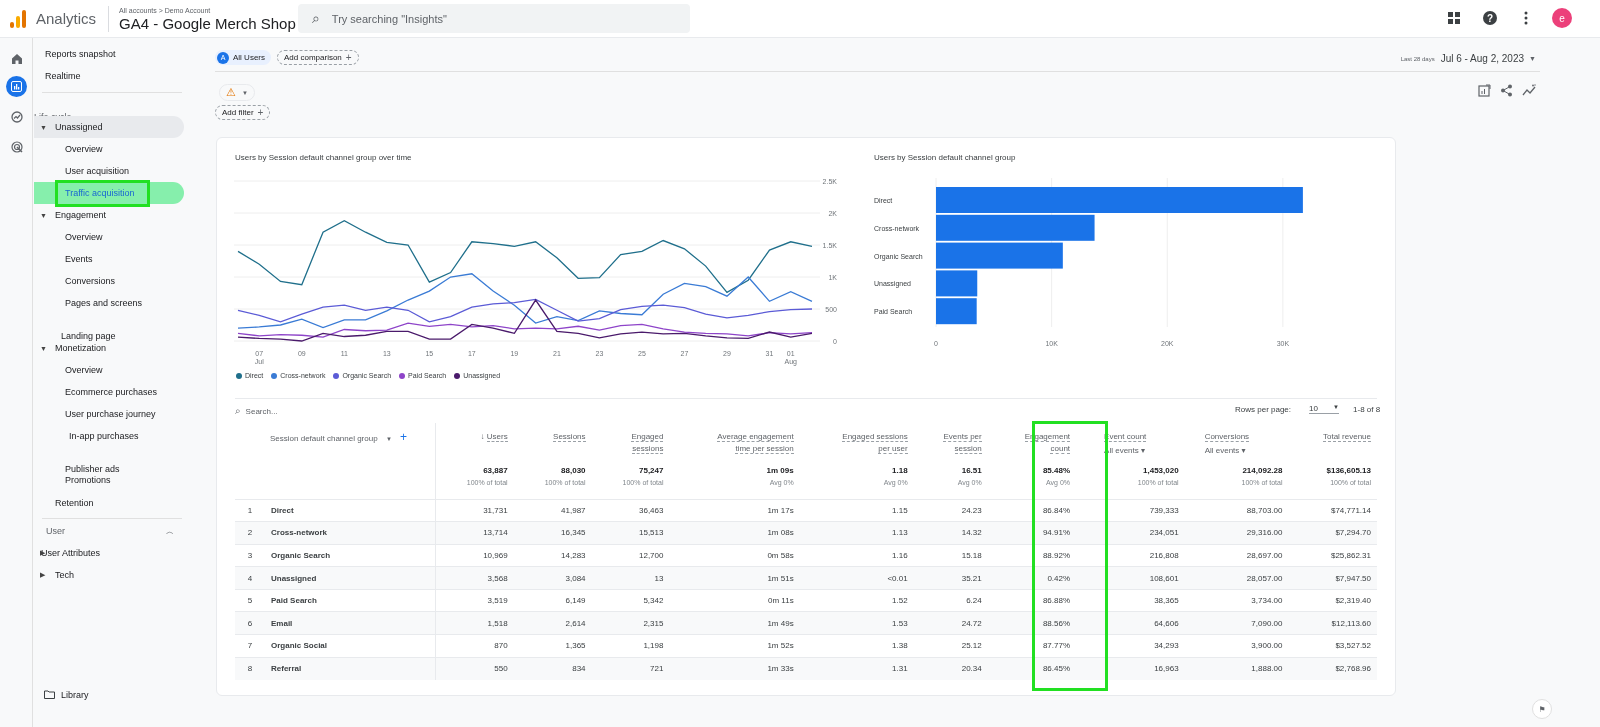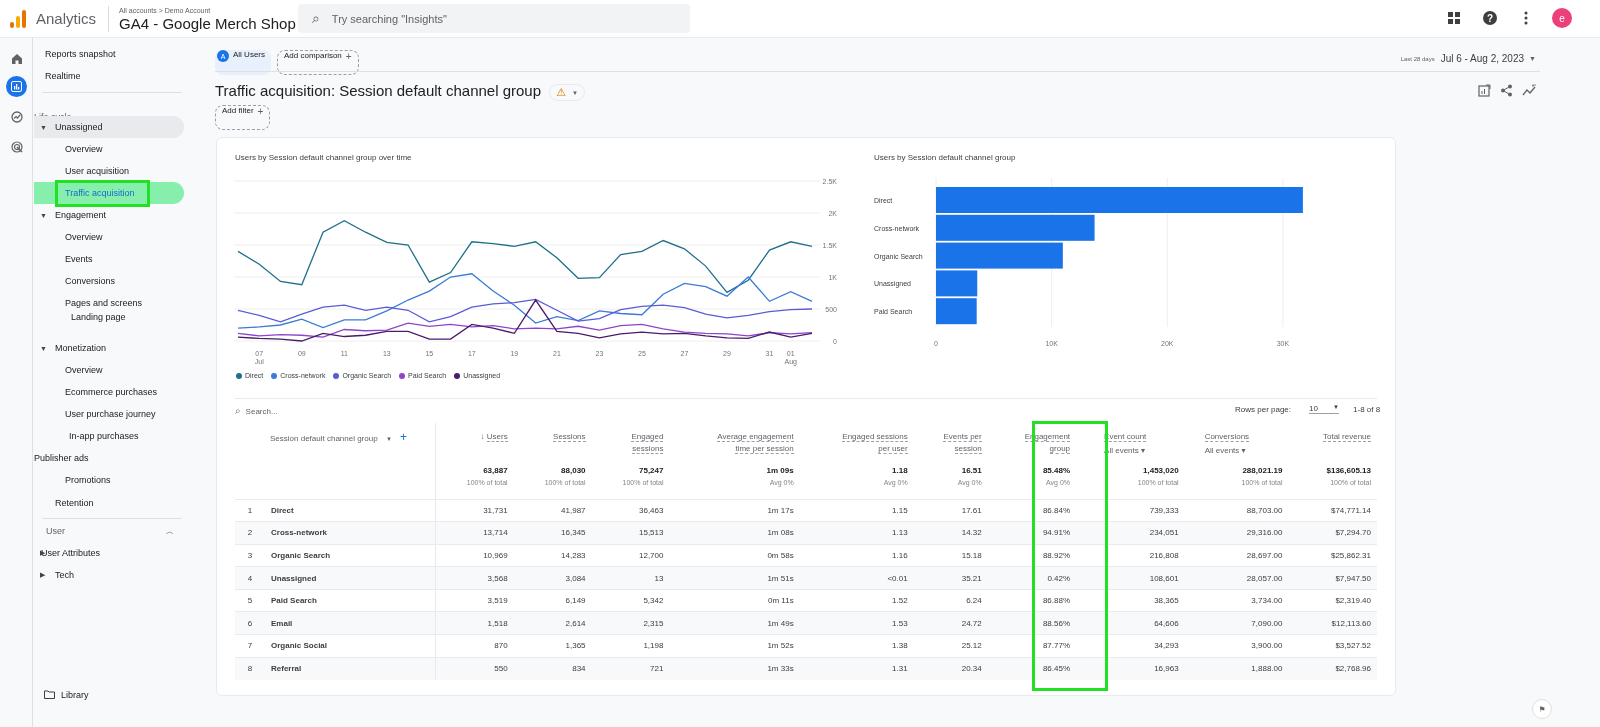--- a/index.html
+++ b/index.html
@@ -23,21 +23,21 @@
 .rail .ri.active{background:#1a73e8;color:#fff}
 .nav{position:absolute;left:34px;top:38px;width:152px;height:689px;background:#f8f9fa}
 .nav .it{position:absolute;left:0;height:22px;display:flex;align-items:center;font-size:9px;color:#202124;width:150px}
 .nav .sec{color:#5f6368}
 .nav .active-row{background:#86efac;border-radius:0 11px 11px 0;color:#1967d2}
 .nav .acq{background:#e8eaed;border-radius:0 11px 11px 0}
 .nav .caret{position:absolute;left:6px;font-size:7px;color:#444}
 .nav .chev{position:absolute;right:10px;font-size:8px;color:#5f6368}
 .navsep{position:absolute;left:8px;width:140px;height:1px;background:#e0e0e0}
 .hl{position:absolute;border:3px solid #22e022}
-.main-head .chip{position:absolute;height:25px;border-radius:8px;display:flex;font-size:8px}
+.main-head .chip{position:absolute;height:15px;border-radius:8px;display:flex;align-items:center;font-size:8px}
 .pagetitle{position:absolute;left:215px;top:82px;font-size:15px;color:#202124}
 .card{position:absolute;left:216px;top:137px;width:1180px;height:559px;background:#fff;border-radius:6px;border:1px solid #e8eaed}
 .ctitle{position:absolute;font-size:8px;color:#3c4043}
 table{border-collapse:collapse;font-size:8px}
 .tbl{position:absolute;left:235px;top:423px;width:1142px}
 .tbl td,.tbl th{height:22.6px;padding:0 6px;text-align:right;white-space:nowrap}
 .tbl th{font-weight:normal;color:#5f6368;vertical-align:top;padding-top:8px;height:38px;line-height:12px}
 .tbl th span.u{border-bottom:1px dashed #9aa0a6}
 .tbl tr.tot td{height:38px;vertical-align:top;padding-top:5px;font-weight:bold;color:#202124}
 .tbl tr.tot td .sub{display:block;font-weight:normal;color:#80868b;font-size:7px;margin-top:4px}
@@ -139,30 +139,30 @@
   <div class="it" style="top:122px;padding-left:31px">User acquisition</div>
   <div class="it active-row" style="top:144px;padding-left:31px">Traffic acquisition</div>
   <div class="it" style="top:166px;padding-left:21px">
     <span class="caret">▼</span>
     <span>Engagement</span>
   </div>
   <div class="it" style="top:188px;padding-left:31px">Overview</div>
   <div class="it" style="top:210px;padding-left:31px">Events</div>
   <div class="it" style="top:232px;padding-left:31px">Conversions</div>
   <div class="it" style="top:254px;padding-left:31px">Pages and screens</div>
-  <div class="it" style="top:268px;padding-left:37px">Landing page</div>
+  <div class="it" style="top:287px;padding-left:27px">Landing page</div>
   <div class="it" style="top:299px;padding-left:21px">
     <span class="caret">▼</span>
     <span>Monetization</span>
   </div>
   <div class="it" style="top:321px;padding-left:31px">Overview</div>
   <div class="it" style="top:343px;padding-left:31px">Ecommerce purchases</div>
   <div class="it" style="top:365px;padding-left:31px">User purchase journey</div>
   <div class="it" style="top:387px;padding-left:35px">In-app purchases</div>
-  <div class="it" style="top:409px;">Publisher ads</div>
+  <div class="it" style="top:420px;padding-left:31px">Publisher ads</div>
   <div class="it" style="top:431px;padding-left:31px">Promotions</div>
   <div class="it" style="top:454px;padding-left:21px">Retention</div>
   <div class="navsep" style="top:480px"></div>
   <div class="it sec" style="top:482px;padding-left:12px">
     <span>User</span>
     <span class="chev">︿</span>
   </div>
   <div class="it" style="top:504px;padding-left:7px">
     <span class="caret">▶</span>
     <span>User Attributes</span>
@@ -191,21 +191,20 @@
     <span>Add comparison</span>
     <span style="margin-left:4px;font-size:10px;color:#5f6368">+</span>
   </div>
   <div style="position:absolute;left:215px;top:71px;width:1325px;height:1px;background:#e0e0e0"></div>
   <div style="position:absolute;right:64px;top:53px;font-size:10px;color:#3c4043;display:flex;align-items:center">
     <span style="font-size:6px;color:#5f6368;margin-right:6px">Last 28 days</span>
     <span>Jul 6 - Aug 2, 2023</span>
     <span style="margin-left:5px;font-size:7px;color:#5f6368">▼</span>
   </div>
   <div class="pagetitle">
-    <span>Traffic acquisition: Session default channel group</span>
     <span style="display:inline-flex;align-items:center;border:1px solid #e8eaed;border-radius:10px;padding:1px 6px;margin-left:4px;font-size:11px">
       <span style="color:#e37400">⚠</span>
       <span style="margin-left:6px;font-size:6px;color:#5f6368">▼</span>
     </span>
   </div>
   <div class="chip" style="left:215px;top:105px;border:1px dashed #9aa0a6;padding:0 6px">
     <span>Add filter</span>
     <span style="margin-left:4px;font-size:10px;color:#5f6368">+</span>
   </div>
   <div style="position:absolute;left:1478px;top:83px;display:flex;gap:9px">
@@ -324,50 +323,50 @@
         <span>Session default channel group</span>
         <span style="font-size:6px;margin-left:6px">▼</span>
         <span style="color:#1a73e8;font-size:12px;margin-left:6px">+</span>
       </th>
     <th><span>↓ </span><span class="u">Users</span></th>
         <th><span class="u">Sessions</span></th>
         <th><span class="u">Engaged</span><br><span class="u">sessions</span></th>
         <th><span class="u">Average engagement</span><br><span class="u">time per session</span></th>
         <th><span class="u">Engaged sessions</span><br><span class="u">per user</span></th>
         <th><span class="u">Events per</span><br><span class="u">session</span></th>
-        <th style="padding-right: 14px;"><span class="u">Engagement</span><br><span class="u">group</span></th>
+        <th style="padding-right: 14px;"><span class="u">Engagement</span><br><span class="u">count</span></th>
         <th style="text-align: left; padding-left: 20px;"><span class="u">Event count</span><span class="sel" style="text-align: left;">All events  ▾</span></th>
         <th style="text-align: left; padding-left: 20px;"><span class="u">Conversions</span><span class="sel" style="text-align: left;">All events  ▾</span></th>
         <th><span class="u">Total revenue</span></th>
       </tr>
   </thead>
   <tbody>
       <tr class="tot">
         <td></td>
         <td style="border-right: 1px solid rgb(232, 234, 237);"></td>
         <td><span>63,887</span><span class="sub">100% of total</span></td>
         <td><span>88,030</span><span class="sub">100% of total</span></td>
         <td><span>75,247</span><span class="sub">100% of total</span></td>
         <td><span>1m 09s</span><span class="sub">Avg 0%</span></td>
         <td><span>1.18</span><span class="sub">Avg 0%</span></td>
         <td><span>16.51</span><span class="sub">Avg 0%</span></td>
         <td style="padding-right: 14px;"><span>85.48%</span><span class="sub">Avg 0%</span></td>
         <td><span>1,453,020</span><span class="sub">100% of total</span></td>
-        <td><span>288,021.19</span><span class="sub">100% of total</span></td>
+        <td><span>214,092.28</span><span class="sub">100% of total</span></td>
         <td><span>$136,605.13</span><span class="sub">100% of total</span></td>
       </tr>
       <tr class="row">
         <td class="idx">1</td>
         <td class="nm" style="width: 170px;">Direct</td>
         <td>31,731</td>
         <td>41,987</td>
         <td>36,463</td>
         <td>1m 17s</td>
         <td>1.15</td>
-        <td>17.61</td>
+        <td>24.23</td>
         <td style="padding-right: 14px;">86.84%</td>
         <td>739,333</td>
         <td>88,703.00</td>
         <td>$74,771.14</td>
       </tr>
       <tr class="row">
         <td class="idx">2</td>
         <td class="nm" style="width: 170px;">Cross-network</td>
         <td>13,714</td>
         <td>16,345</td>

